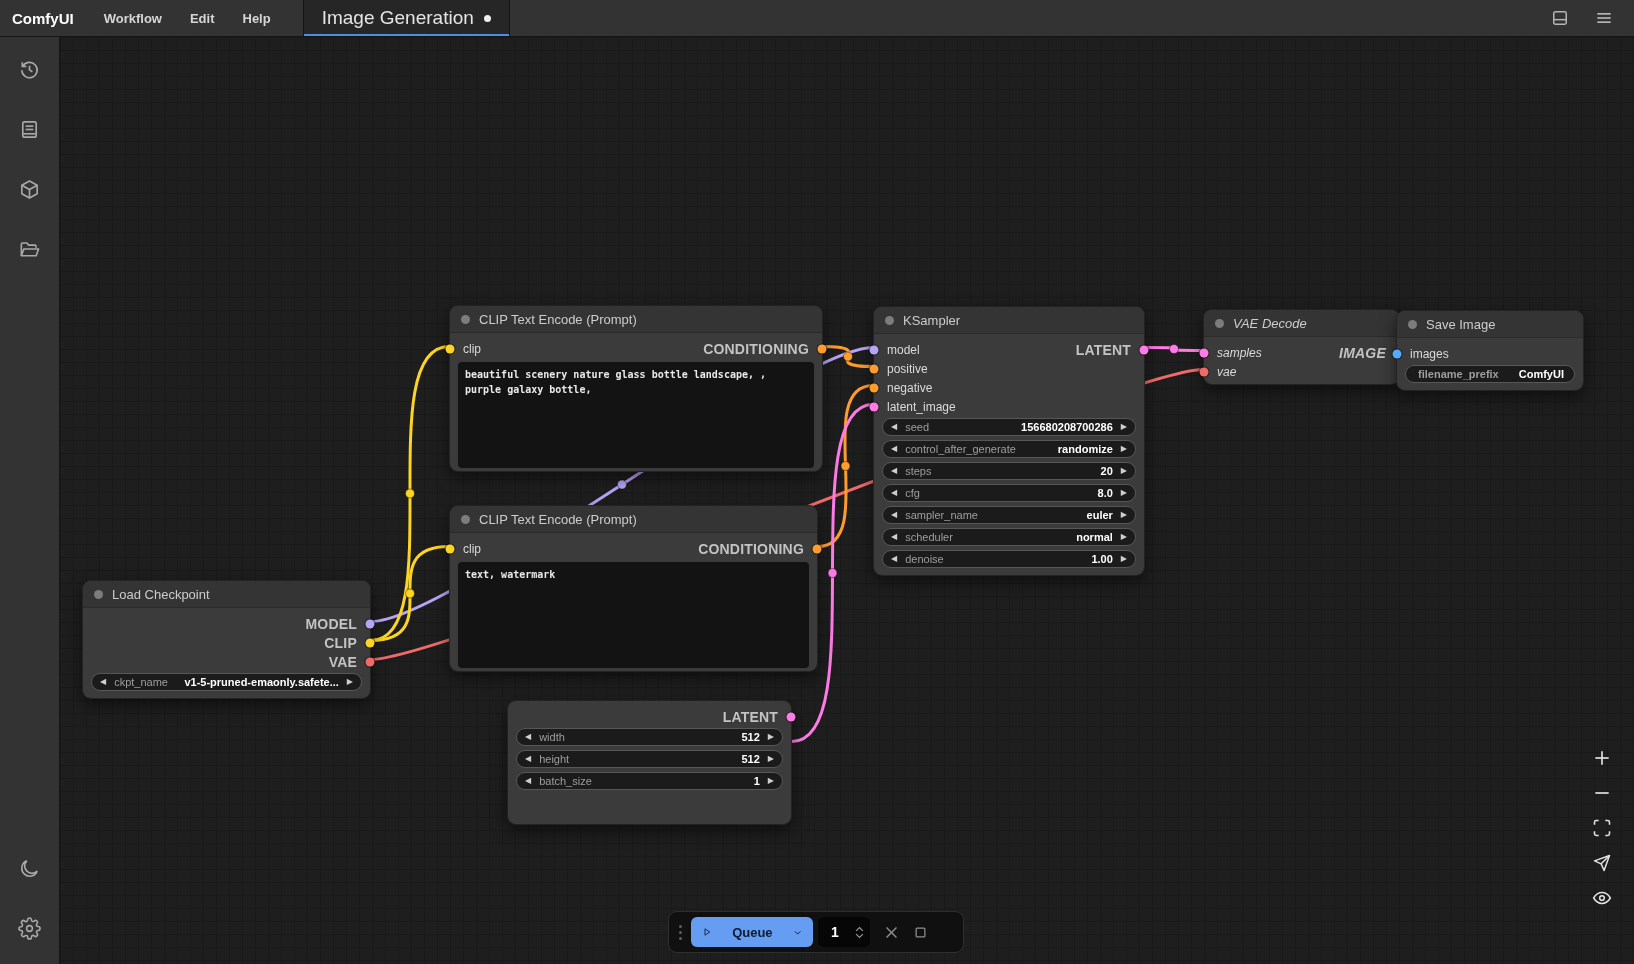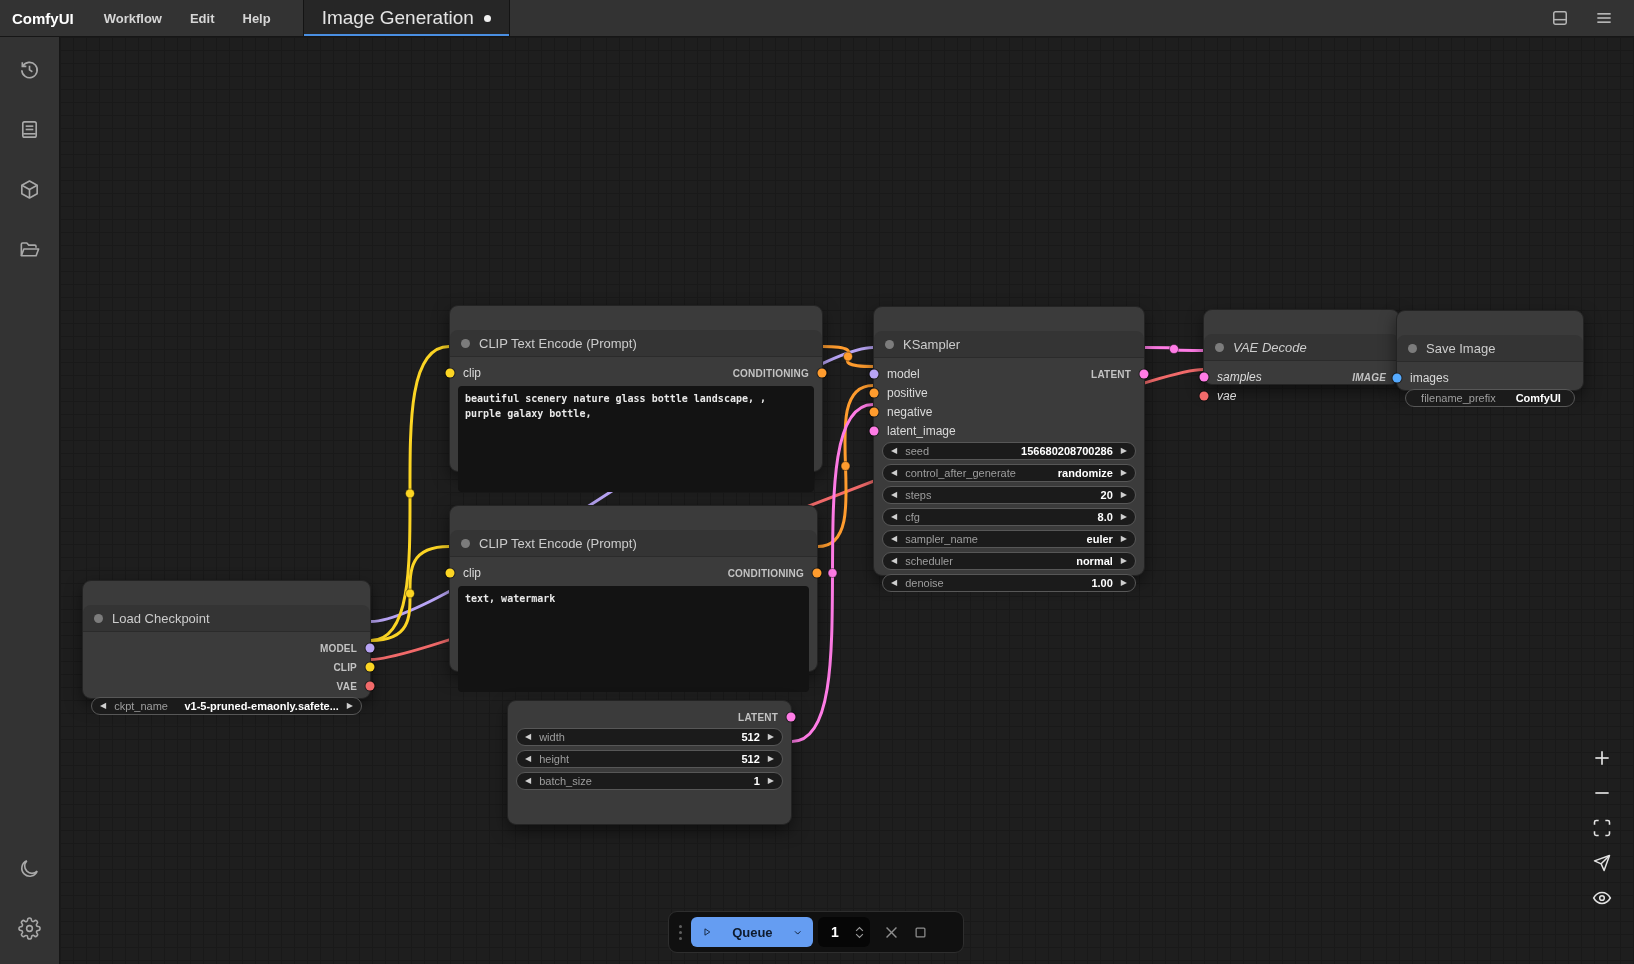--- a/index.html
+++ b/index.html
@@ -48,45 +48,44 @@
   #node-layer{position:absolute;left:0;top:0;width:100%;height:100%;z-index:2;pointer-events:none;}
   
   .node{
     position:absolute;background:#3b3b3b;border:1px solid #232323;border-radius:9px;
     box-shadow:0 6px 16px rgba(0,0,0,.5);box-sizing:border-box;pointer-events:auto;
   }
   .node-title{
     height:26px;display:flex;align-items:center;gap:9px;padding:0 11px;
     color:#cccccc;font-size:13px;background:#343434;border-radius:8px 8px 0 0;
     border-bottom:1px solid #2b2b2b;
-    margin-top:24px;
   }
   .title-dot{width:9px;height:9px;border-radius:50%;background:#7c7c7c;flex:0 0 auto;}
   .slots{padding-top:6px;}
   .slot-row{height:19px;position:relative;}
   .in-label{position:absolute;left:13px;top:50%;transform:translateY(-50%);color:#dadada;font-size:12px;white-space:nowrap;}
-  .out-label{position:absolute;right:13px;top:50%;transform:translateY(-50%);color:#c3c3c3;font-size:10px;font-weight:700;letter-spacing:.2px;white-space:nowrap;}
+  .out-label{position:absolute;right:13px;top:50%;transform:translateY(-50%);color:#c3c3c3;font-size:14px;font-weight:700;letter-spacing:.2px;white-space:nowrap;}
   .port{position:absolute;width:9px;height:9px;border-radius:50%;top:50%;box-shadow:0 0 0 1px rgba(0,0,0,.45);}
   .port.in{left:0;transform:translate(-50%,-50%);}
   .port.out{left:100%;transform:translate(-50%,-50%);}
   .node-text{
     margin:4px 8px 0;height:106px;background:#131313;border-radius:4px;overflow:hidden;
     color:#e9e9e9;font-family:"DejaVu Sans Mono",monospace;font-size:10px;font-weight:700;
     line-height:1.5;padding:5px 7px;box-sizing:border-box;
   }
   .widgets{padding:2px 8px 0;}
   .widget{
     height:18px;margin-bottom:4px;background:#1b1b1b;border:1px solid #575757;border-radius:10px;
     display:flex;align-items:center;padding:0 8px;font-size:11px;box-sizing:border-box;
   }
   .warrow{color:#cfcfcf;font-size:8px;line-height:1;flex:0 0 auto;}
   .wlabel{color:#9e9e9e;margin:0 8px;white-space:nowrap;overflow:hidden;}
   .wvalue{color:#ffffff;font-weight:700;margin-left:auto;margin-right:8px;white-space:nowrap;}
   .widget.text-widget{justify-content:center;gap:18px;}
-  .widget.text-widget .wlabel{margin:2px;}
+  .widget.text-widget .wlabel{margin:2px;font-weight:bold;}
   .widget.text-widget .wvalue{margin:0;}
   
   .queue-bar{
     position:absolute;left:668px;top:911px;width:296px;height:42px;z-index:5;
     background:#101010;border:1px solid #2e2e2e;border-radius:9px;box-sizing:border-box;
     display:flex;align-items:center;padding:0 10px;
   }
   .drag-dots{display:flex;flex-direction:column;gap:3px;margin-right:9px;}
   .drag-dots i{width:3px;height:3px;border-radius:50%;background:#5f5f5f;}
   .queue-btn{

